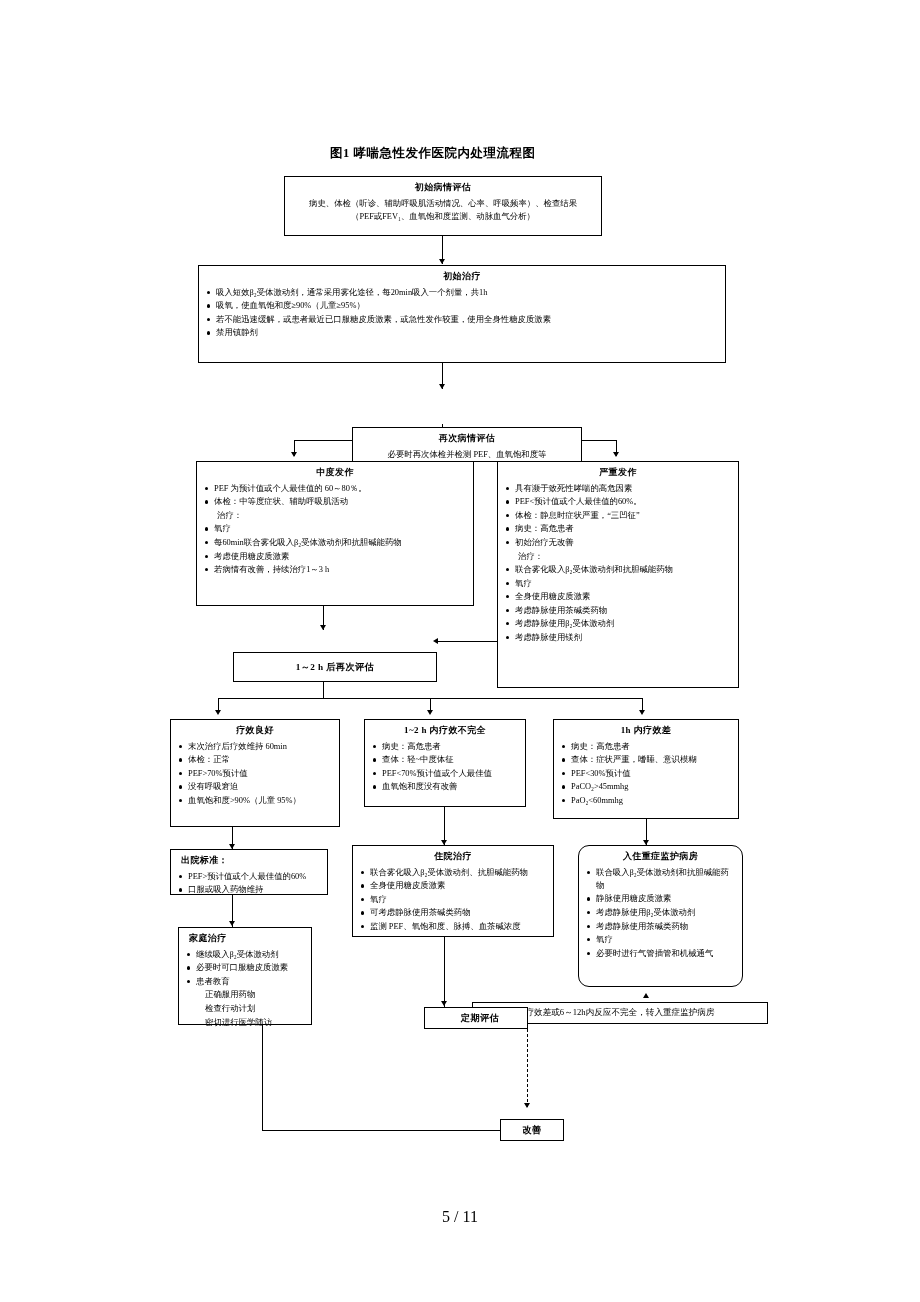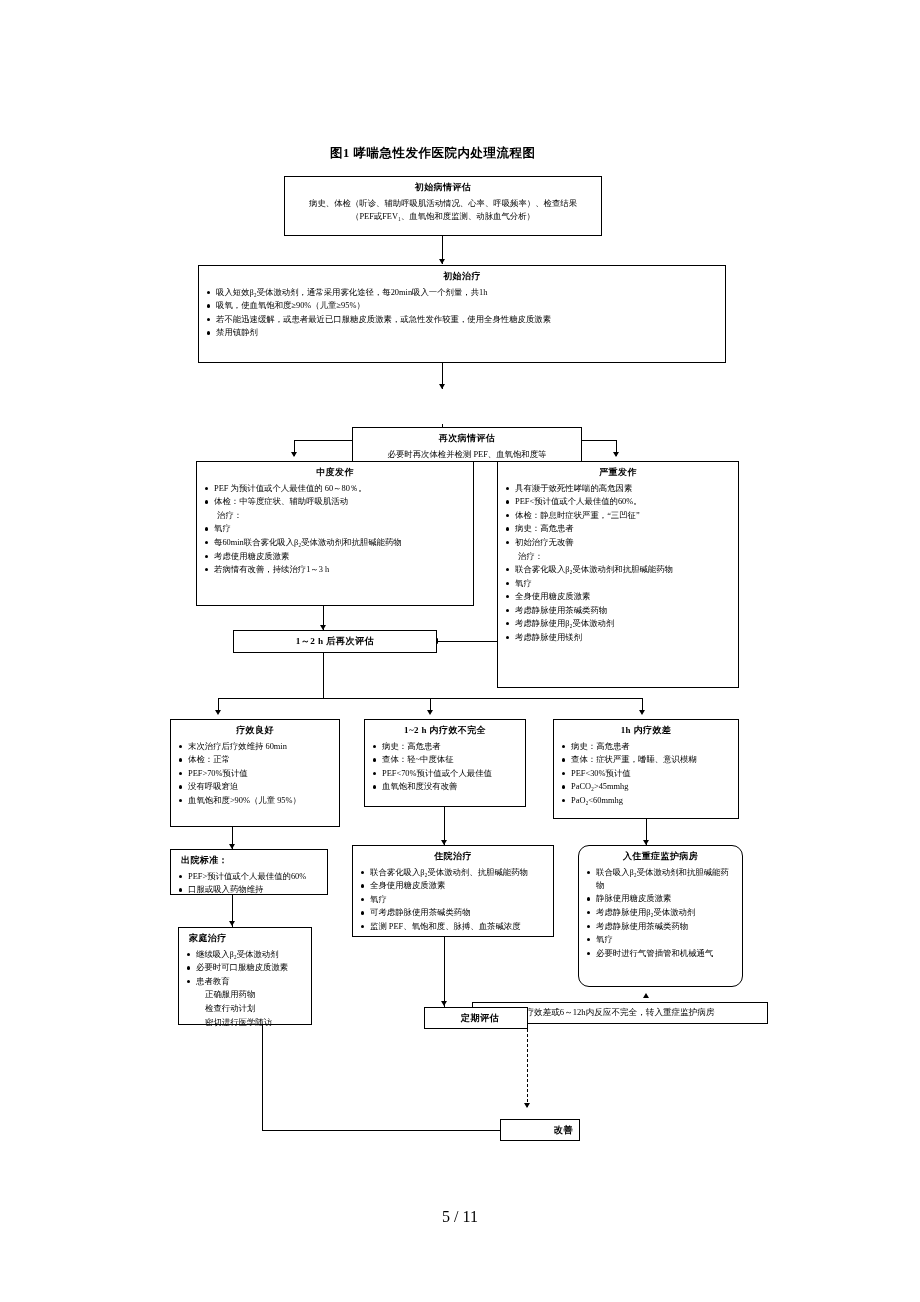--- a/index.html
+++ b/index.html
@@ -168,21 +168,21 @@
       <li class="bul">考虑静脉使用镁剂</li>
     </ul>
   </div>
 
   <div class="ln vl" style="left:323px;top:606px;height:24px;"></div>
   <div class="arrow-d" style="left:319.5px;top:625px;"></div>
 
   <div class="ln hl" style="left:437px;top:641px;width:60px;"></div>
   <div class="arrow-l" style="left:433px;top:637.5px;"></div>
 
-  <div class="box" style="left:233px;top:630px;width:204px;height:23px;display:flex;align-items:center;justify-content:center;">
+  <div class="box" style="left:233px;top:652px;width:204px;height:30px;display:flex;align-items:center;justify-content:center;">
     <div class="ctr-only">1～2 h 后再次评估</div>
   </div>
 
   <div class="ln vl" style="left:323px;top:652px;height:46px;"></div>
   <div class="ln hl" style="left:218px;top:698px;width:424px;"></div>
   <div class="ln vl" style="left:218px;top:698px;height:14px;"></div>
   <div class="ln vl" style="left:430px;top:698px;height:14px;"></div>
   <div class="ln vl" style="left:642px;top:698px;height:14px;"></div>
   <div class="arrow-d" style="left:214.5px;top:710px;"></div>
   <div class="arrow-d" style="left:426.5px;top:710px;"></div>
@@ -285,21 +285,21 @@
   <div class="ln vl" style="left:444px;top:937px;height:70px;"></div>
   <div class="arrow-d" style="left:440.5px;top:1001px;"></div>
 
   <div class="box" style="left:424px;top:1007px;width:104px;height:22px;display:flex;align-items:center;justify-content:center;padding-left:14px;">
     <div class="ctr-only">定期评估</div>
   </div>
 
   <div class="dash" style="left:527px;top:1029px;height:78px;"></div>
   <div class="arrow-d" style="left:523.5px;top:1103px;"></div>
 
-  <div class="box" style="left:500px;top:1119px;width:80px;height:22px;display:flex;align-items:center;justify-content:flex-end;">
+  <div class="box" style="left:500px;top:1119px;width:64px;height:22px;display:flex;align-items:center;justify-content:center;">
     <div class="ctr-only">改善</div>
   </div>
 
   <div class="ln vl" style="left:262px;top:1025px;height:105px;"></div>
   <div class="ln hl" style="left:262px;top:1130px;width:238px;"></div>
 
   <div class="footer" style="top:1208px;">5 / 11</div>
 
 </div>
 

